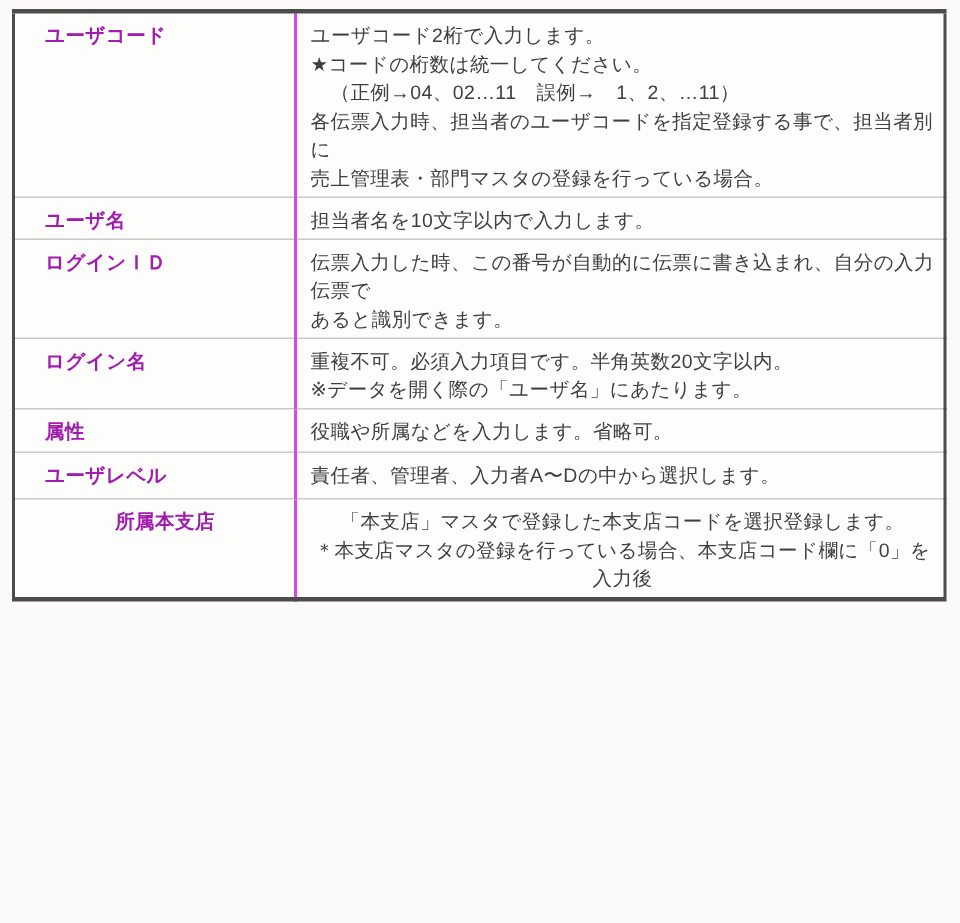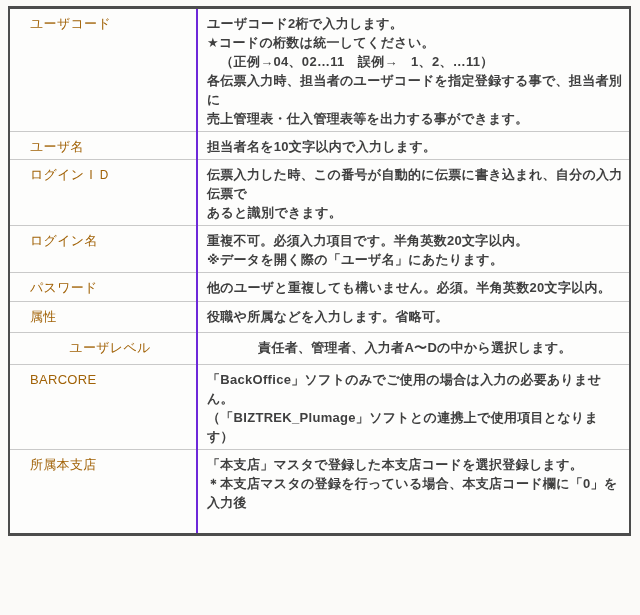--- a/index.html
+++ b/index.html
@@ -37,26 +37,26 @@
   tr.row td {
     border-bottom: 1px solid #c9c9c9;
     font-size: 13px;
     line-height: 19px;
     letter-spacing: 0.3px;
     vertical-align: top;
   }
   tr.row:last-child td { border-bottom: none; }
   td.label-cell {
     padding: 5px 6px 3px 20px;
-    color: #a16207;
+    color: #a21caf;
+    font-weight: bold;
   }
   td.desc-cell {
-    border-left: 2px solid #6d28d9;
+    border-left: 2px solid #d946ef;
     padding: 5px 6px 3px 9px;
-    font-weight: bold;
   }
   .line {
     min-height: 19px;
     white-space: pre-wrap;
   }
   
   tr.row:nth-child(1)  { height: 102px; }
   tr.row:nth-child(2)  { height: 28px; padding-left: 16px; }
   tr.row:nth-child(3)  { height: 47px; }
   tr.row:nth-child(4)  { height: 43px; }
@@ -78,21 +78,21 @@
       <col class="c-desc">
     </colgroup>
     <tbody>
         <tr class="row">
           <td class="label-cell">ユーザコード</td>
           <td class="desc-cell">
             <div class="line">ユーザコード2桁で入力します。</div>
             <div class="line">★コードの桁数は統一してください。</div>
             <div class="line">　（正例→04、02…11　誤例→　1、2、…11）</div>
             <div class="line">各伝票入力時、担当者のユーザコードを指定登録する事で、担当者別に</div>
-            <div class="line">売上管理表・仕入管理表等を出力する事ができます。</div>
+            <div class="line">売上管理表・部門マスタの登録を行っている場合。</div>
           </td>
         </tr>
         <tr class="row">
           <td class="label-cell">ユーザ名</td>
           <td class="desc-cell">
             <div class="line">担当者名を10文字以内で入力します。</div>
           </td>
         </tr>
         <tr class="row">
           <td class="label-cell">ログインＩＤ</td>
@@ -102,42 +102,29 @@
           </td>
         </tr>
         <tr class="row">
           <td class="label-cell">ログイン名</td>
           <td class="desc-cell">
             <div class="line">重複不可。必須入力項目です。半角英数20文字以内。</div>
             <div class="line">※データを開く際の「ユーザ名」にあたります。</div>
           </td>
         </tr>
         <tr class="row">
-          <td class="label-cell">パスワード</td>
-          <td class="desc-cell">
-            <div class="line">他のユーザと重複しても構いません。必須。半角英数20文字以内。</div>
-          </td>
-        </tr>
-        <tr class="row">
           <td class="label-cell">属性</td>
           <td class="desc-cell">
             <div class="line">役職や所属などを入力します。省略可。</div>
           </td>
         </tr>
         <tr class="row">
           <td class="label-cell">ユーザレベル</td>
           <td class="desc-cell">
             <div class="line">責任者、管理者、入力者A〜Dの中から選択します。</div>
-          </td>
-        </tr>
-        <tr class="row">
-          <td class="label-cell">BARCORE</td>
-          <td class="desc-cell">
-            <div class="line">「BackOffice」ソフトのみでご使用の場合は入力の必要ありません。</div>
-            <div class="line">（「BIZTREK_Plumage」ソフトとの連携上で使用項目となります）</div>
           </td>
         </tr>
         <tr class="row">
           <td class="label-cell">所属本支店</td>
           <td class="desc-cell">
             <div class="line">「本支店」マスタで登録した本支店コードを選択登録します。</div>
             <div class="line">＊本支店マスタの登録を行っている場合、本支店コード欄に「0」を入力後</div>
           </td>
         </tr>
       </tbody>

